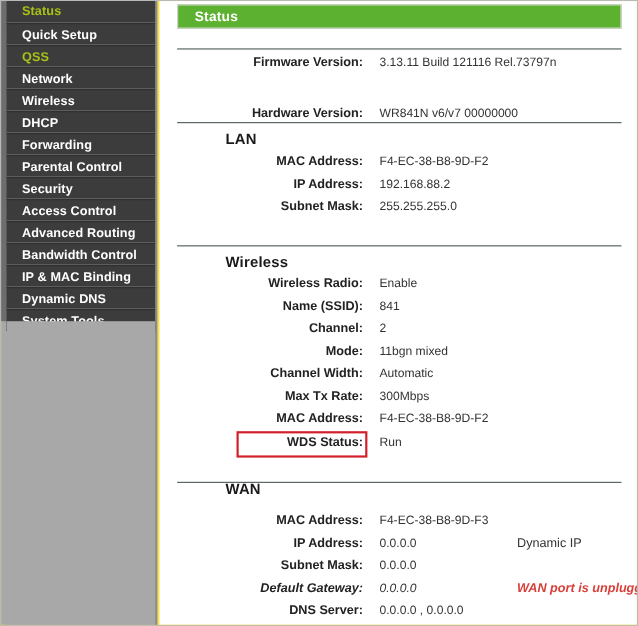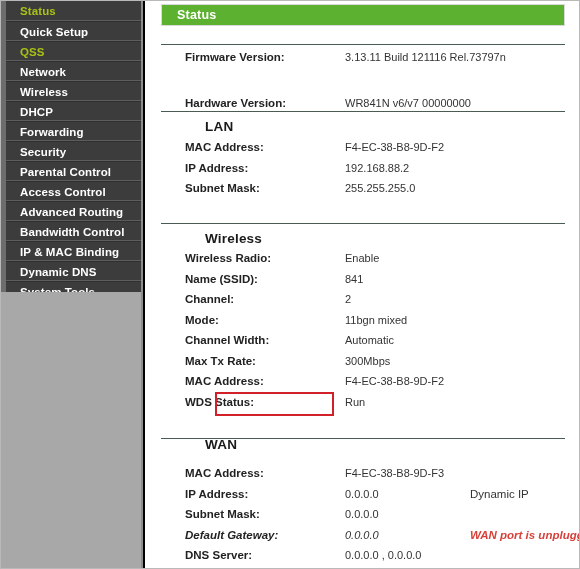--- a/index.html
+++ b/index.html
@@ -12,21 +12,21 @@
     overflow: hidden;
     background: #ffffff;
     font-family: "Liberation Sans", sans-serif;
     -webkit-font-smoothing: antialiased;
   }
 
   #page {
     position: relative;
     width: 580px;
     height: 569px;
-    background: #000000;
+    background: #fde047;
     box-sizing: border-box;
     border: 1px solid #b9b9b9;
     overflow: hidden;
   }
 
   
   #sidebar {
     position: absolute;
     left: 0px;
     top: 0px;
@@ -139,21 +139,21 @@
   .row {
     position: absolute;
     left: 0;
     width: 100%;
     height: 20px;
   }
   .row .lbl {
     position: absolute;
     left: 40px;
     width: 145px;
-    text-align: left;
+    text-align: right;
     font-size: 11.5px;
     font-weight: bold;
     color: #222222;
     white-space: nowrap;
   }
   .row .val {
     position: absolute;
     left: 200px;
     font-size: 11px;
     color: #333333;
@@ -191,22 +191,22 @@
   <div id="sidebar">
     <div id="sidebar-strip"></div>
     <div id="menu">
         <div class="menu-item active">Status</div>
         <div class="menu-item">Quick Setup</div>
         <div class="menu-item active">QSS</div>
         <div class="menu-item">Network</div>
         <div class="menu-item">Wireless</div>
         <div class="menu-item">DHCP</div>
         <div class="menu-item">Forwarding</div>
+        <div class="menu-item">Parental Control</div>
         <div class="menu-item">Security</div>
-        <div class="menu-item">Parental Control</div>
         <div class="menu-item">Access Control</div>
         <div class="menu-item">Advanced Routing</div>
         <div class="menu-item">Bandwidth Control</div>
         <div class="menu-item">IP &amp; MAC Binding</div>
         <div class="menu-item">Dynamic DNS</div>
         <div class="menu-item">System Tools</div>
       </div>
     <div id="sidebar-filler"></div>
   </div>
 

